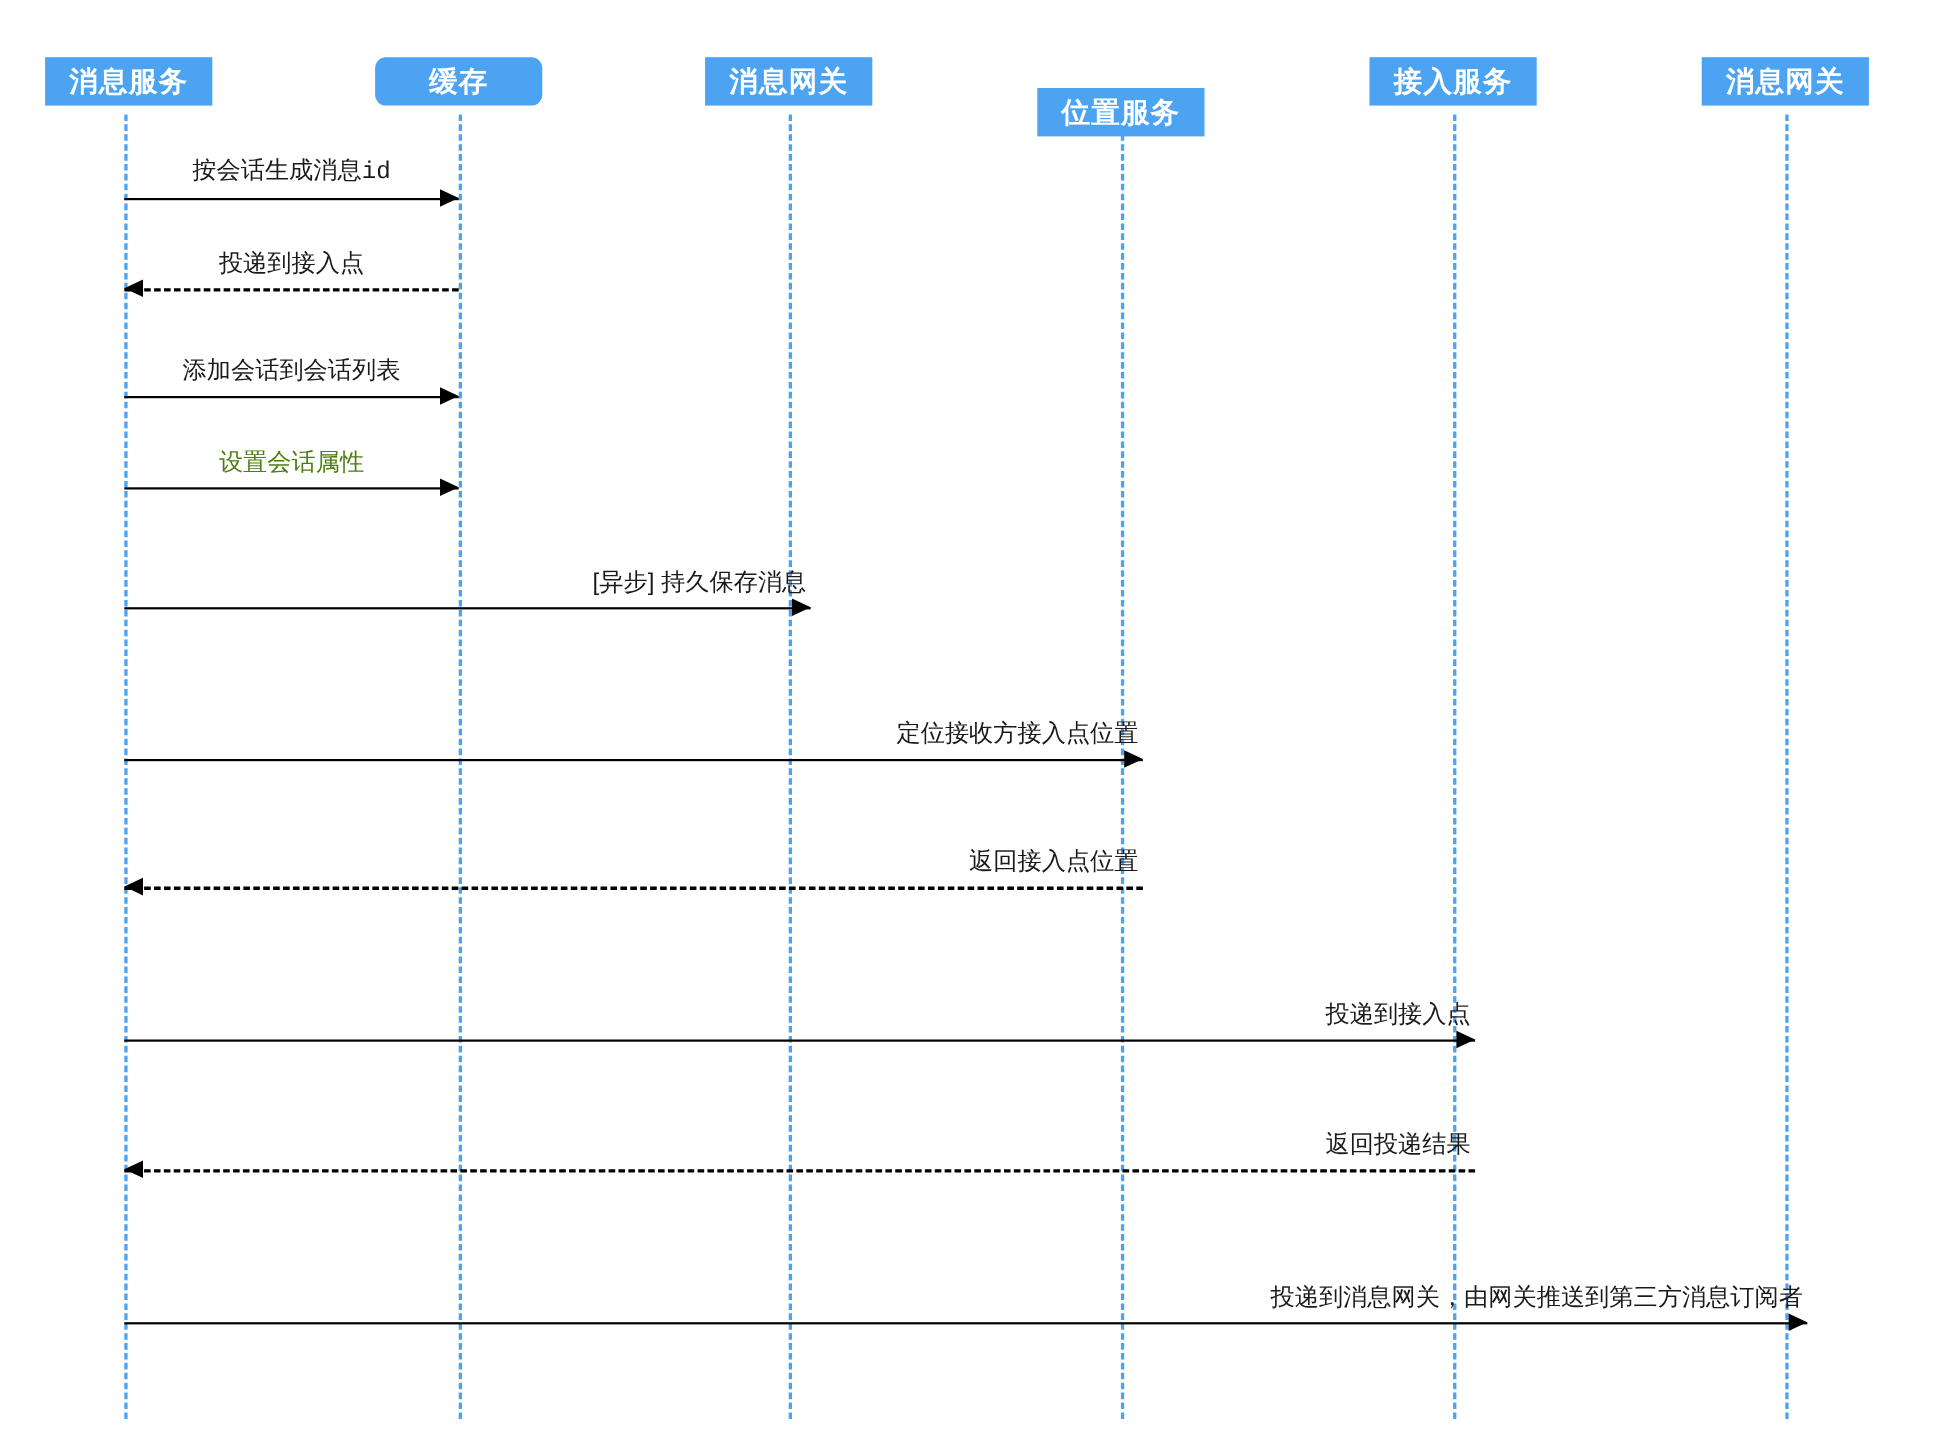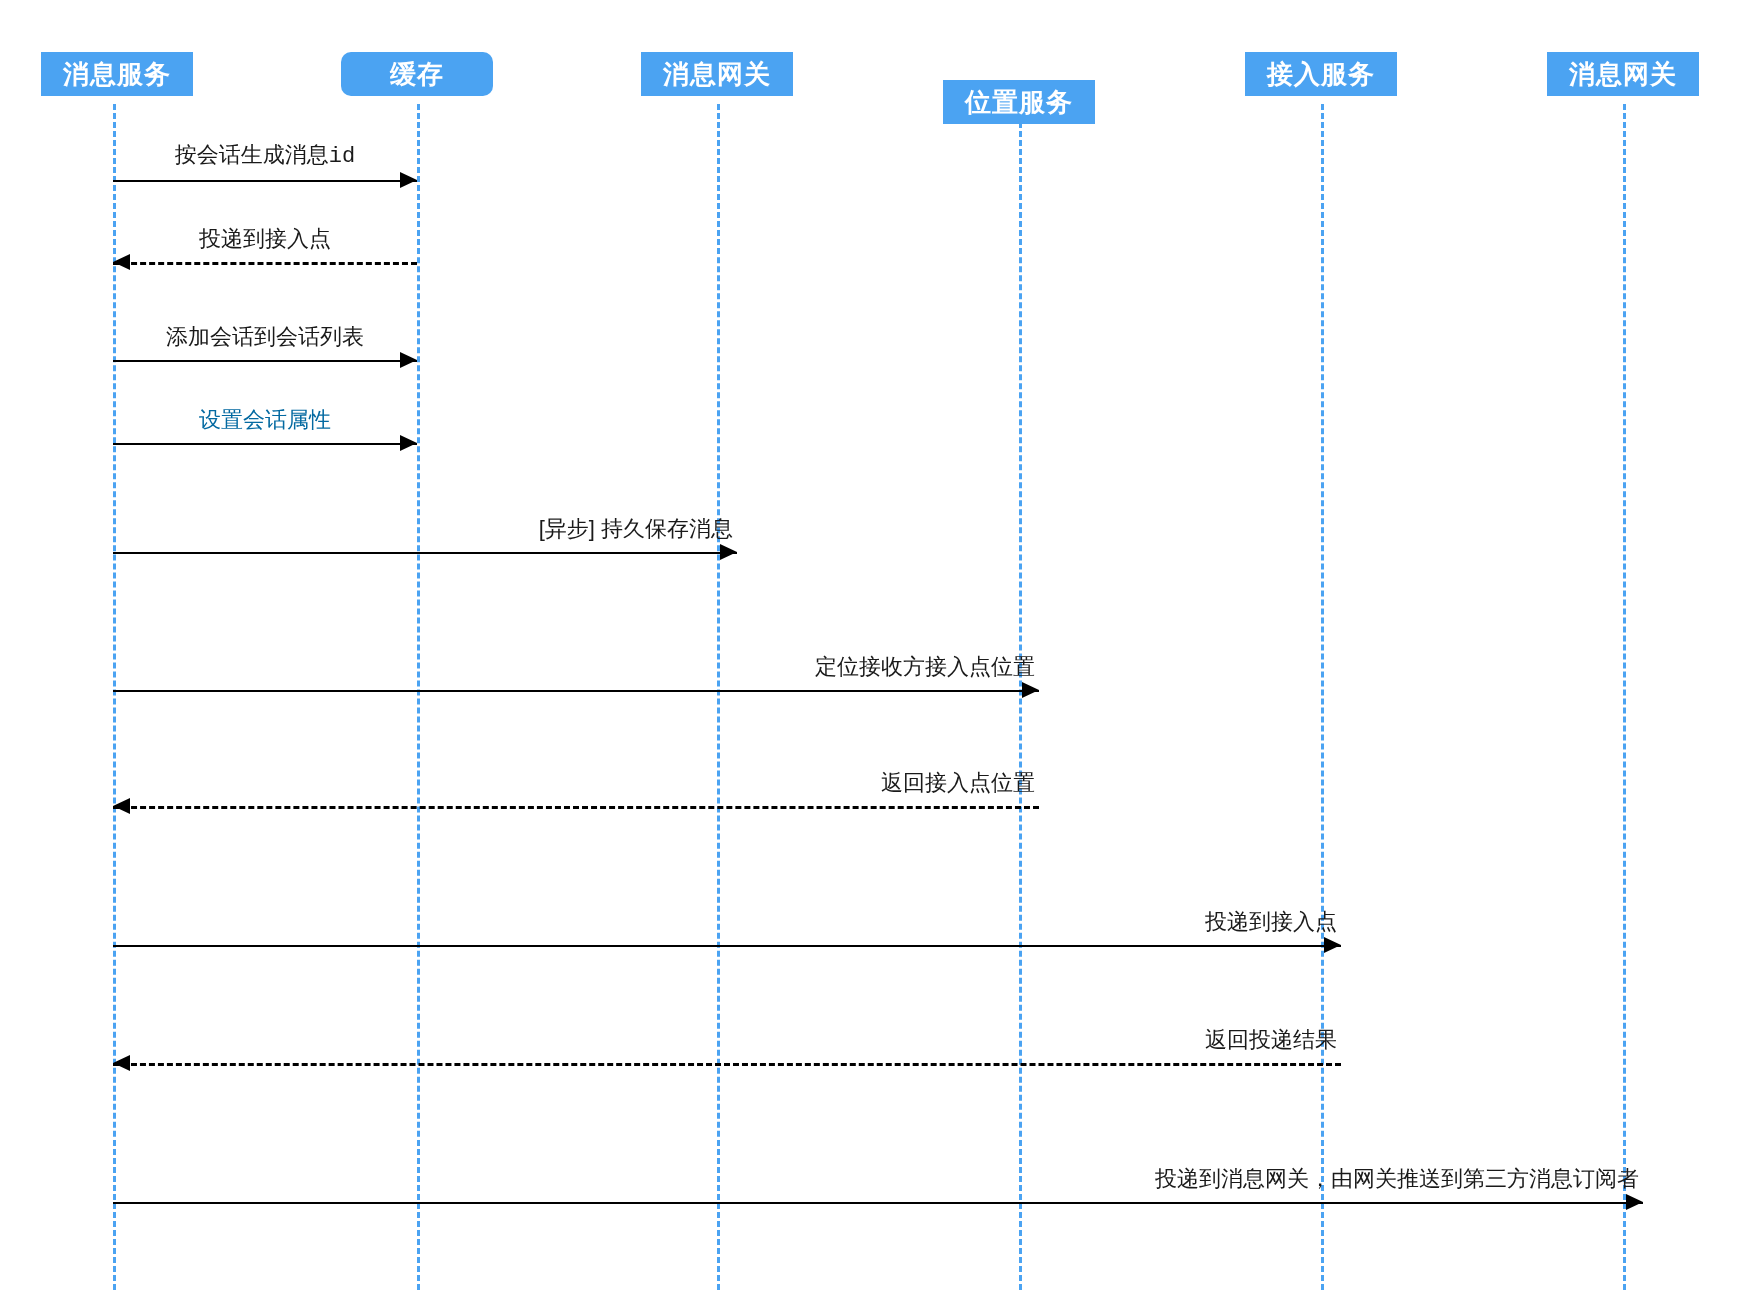--- a/index.html
+++ b/index.html
@@ -108,21 +108,21 @@
         <div class="msg-label align-center" style="color: rgb(26, 26, 26);">投递到接入点</div>
       </div>
       <div class="message" style="left: 113px; top: 360px; width: 304px;">
         <div class="msg-line solid" style="width: 304px; border-top-color: rgb(0, 0, 0);"></div>
         <div class="msg-head right" style="left: 287px; border-left-color: rgb(0, 0, 0);"></div>
         <div class="msg-label align-center" style="color: rgb(26, 26, 26);">添加会话到会话列表</div>
       </div>
       <div class="message" style="left: 113px; top: 443px; width: 304px;">
         <div class="msg-line solid" style="width: 304px; border-top-color: rgb(0, 0, 0);"></div>
         <div class="msg-head right" style="left: 287px; border-left-color: rgb(0, 0, 0);"></div>
-        <div class="msg-label align-center" style="color: #0369a1; margin-top: 47px;">设置会话属性</div>
+        <div class="msg-label align-center" style="color: #4d7c0f; margin-top: 47px;">设置会话属性</div>
       </div>
       <div class="message" style="left: 113px; top: 552px; width: 624px;">
         <div class="msg-line solid" style="width: 624px; border-top-color: rgb(0, 0, 0);"></div>
         <div class="msg-head right" style="left: 607px; border-left-color: rgb(0, 0, 0);"></div>
         <div class="msg-label align-right" style="color: rgb(26, 26, 26);">[异步] 持久保存消息</div>
       </div>
       <div class="message" style="left: 113px; top: 690px; width: 926px;">
         <div class="msg-line solid" style="width: 926px; border-top-color: rgb(0, 0, 0);"></div>
         <div class="msg-head right" style="left: 909px; border-left-color: rgb(0, 0, 0);"></div>
         <div class="msg-label align-right" style="color: rgb(26, 26, 26); text-align: center;">定位接收方接入点位置</div>

